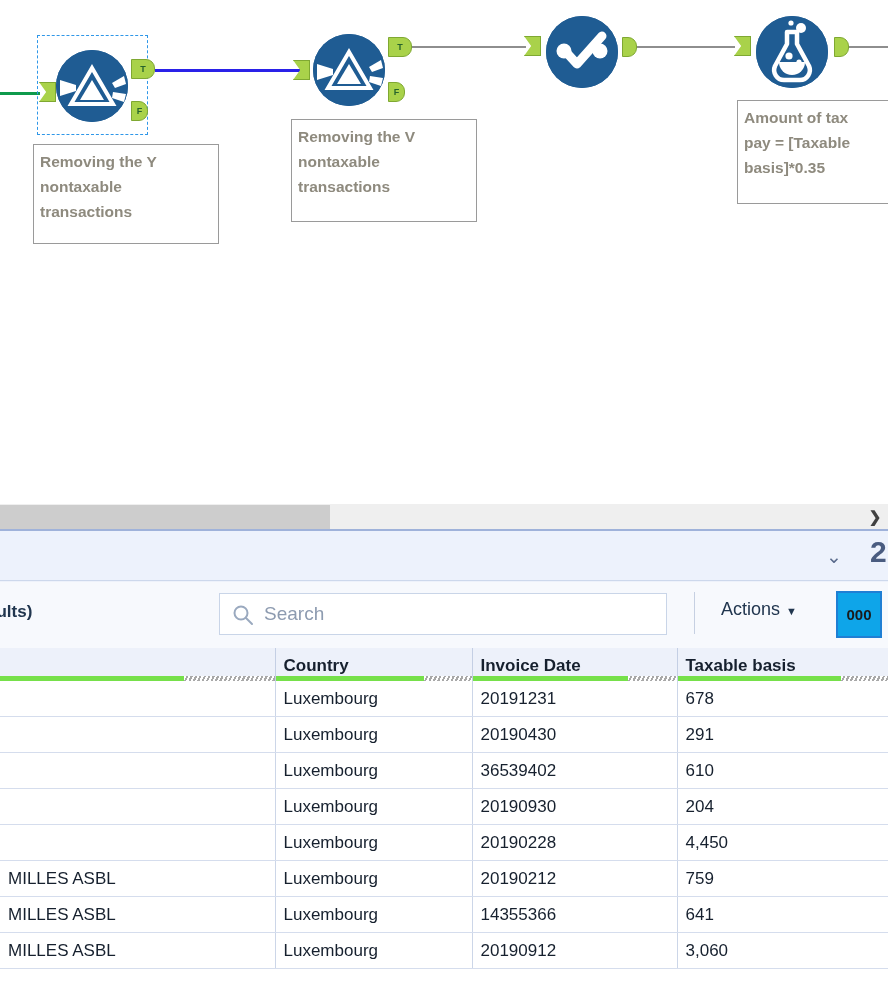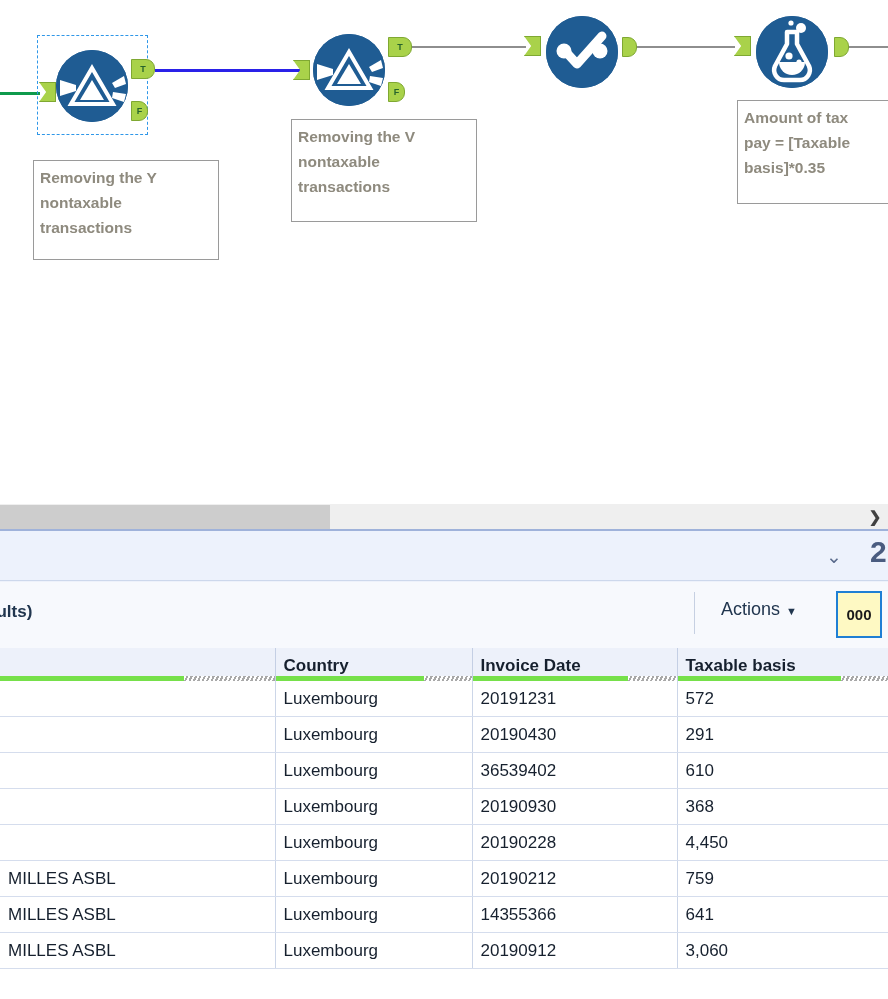--- a/index.html
+++ b/index.html
@@ -113,21 +113,21 @@
   #toolbar .vdiv{
     position:absolute;left:694px;top:10px;width:1px;height:42px;background:#c6d0e2;
   }
   #actions{
     position:absolute;left:721px;top:17px;font-size:18px;color:#21364f;
     white-space:nowrap;
   }
   #actions .caret{font-size:11px;margin-left:6px;color:#21364f;}
   #thousands{
     position:absolute;left:836px;top:9px;width:46px;height:47px;
-    border:2px solid #1f7fd4;background:#fef9c3;box-sizing:border-box;
+    border:2px solid #1f7fd4;background:#0ea5e9;box-sizing:border-box;
     text-align:center;line-height:43px;font-size:15px;font-weight:bold;color:#1a1a1a;
   }
 
   
   #grid{
     position:absolute;left:0;top:117px;width:888px;height:353px;
     background:#ffffff;overflow:hidden;
   }
   table{border-collapse:collapse;width:888px;table-layout:fixed;}
   th{
@@ -235,21 +235,21 @@
             <circle cx="33" cy="40" r="3.6"></circle>
             <circle cx="43" cy="46" r="2.6"></circle>
             <circle cx="45" cy="12" r="5"></circle>
             <circle cx="35" cy="7" r="2.6"></circle>
           </g>
         </svg>
       </div>
       <div class="anchor out" style="left:834px;top:37px;"></div>
     </div>
 
-    <div class="annot" style="left:33px;top:144px;width:186px;height:100px;margin-top:16px;">Removing the Y
+    <div class="annot" style="left:33px;top:144px;width:186px;height:100px;">Removing the Y
 nontaxable
 transactions</div>
     <div class="annot" style="left:291px;top:119px;width:186px;height:103px;">Removing the V
 nontaxable
 transactions</div>
     <div class="annot" style="left:737px;top:100px;width:172px;height:104px;">Amount of tax
 pay = [Taxable
 basis]*0.35</div>
   </div>
 
@@ -261,20 +261,29 @@
   <div id="results">
 
     <div id="results-title">
       <div class="chev">⌄</div>
       <div class="clip">2</div>
     </div>
 
     <div id="toolbar">
       <div class="label">al results)</div>
 
+      <div id="searchbox">
+        <span class="mag">
+          <svg width="22" height="22" viewBox="0 0 22 22">
+            <circle cx="9" cy="9" r="6.5" fill="none" stroke="#9aa9bf" stroke-width="2"></circle>
+            <line x1="14" y1="14" x2="20" y2="20" stroke="#9aa9bf" stroke-width="2" stroke-linecap="round"></line>
+          </svg>
+        </span>
+        <span class="ph">Search</span>
+      </div>
 
       <div class="vdiv"></div>
 
       <div id="actions">
         <span>Actions</span><span class="caret">▼</span>
       </div>
 
       <div id="thousands">000</div>
     </div>
 
@@ -308,39 +317,39 @@
               <span class="underline"></span>
               <span class="hatch" style="width:22%"></span>
             </th>
           </tr>
         </thead>
         <tbody id="tbody">
             <tr>
               <td></td>
               <td>Luxembourg</td>
               <td>20191231</td>
-              <td>572</td>
+              <td>678</td>
             </tr>
             <tr>
               <td></td>
               <td>Luxembourg</td>
               <td>20190430</td>
               <td>291</td>
             </tr>
             <tr>
               <td></td>
               <td>Luxembourg</td>
               <td>36539402</td>
               <td>610</td>
             </tr>
             <tr>
               <td></td>
               <td>Luxembourg</td>
               <td>20190930</td>
-              <td>368</td>
+              <td>204</td>
             </tr>
             <tr>
               <td></td>
               <td>Luxembourg</td>
               <td>20190228</td>
               <td>4,450</td>
             </tr>
             <tr>
               <td>MILLES ASBL</td>
               <td>Luxembourg</td>

